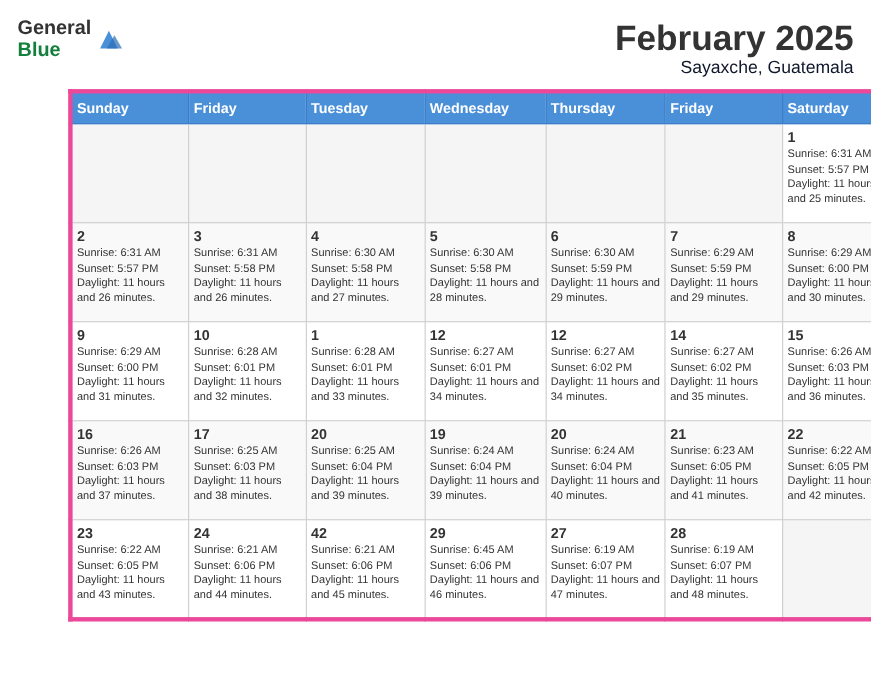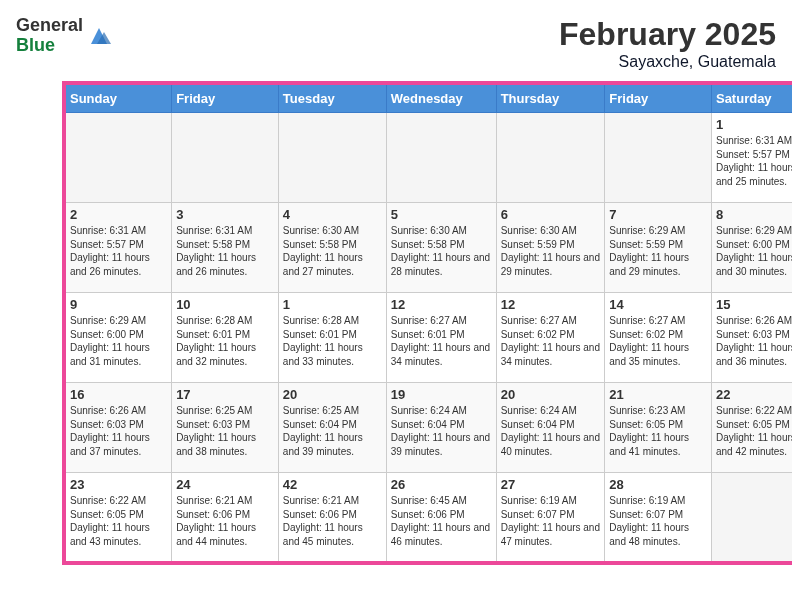--- a/index.html
+++ b/index.html
@@ -292,21 +292,21 @@
 Sunset: 6:06 PM
 Daylight: 11 hours and 44 minutes.</div>
         </td>
         <td>
           <span class="day-number">42</span>
           <div class="day-info" style="white-space: pre-line;">Sunrise: 6:21 AM
 Sunset: 6:06 PM
 Daylight: 11 hours and 45 minutes.</div>
         </td>
         <td>
-          <span class="day-number">26</span>
+          <span class="day-number">29</span>
           <div class="day-info" style="white-space: pre-line;">Sunrise: 6:45 AM
 Sunset: 6:06 PM
 Daylight: 11 hours and 46 minutes.</div>
         </td>
         <td>
           <span class="day-number">27</span>
           <div class="day-info" style="white-space: pre-line;">Sunrise: 6:19 AM
 Sunset: 6:07 PM
 Daylight: 11 hours and 47 minutes.</div>
         </td>

